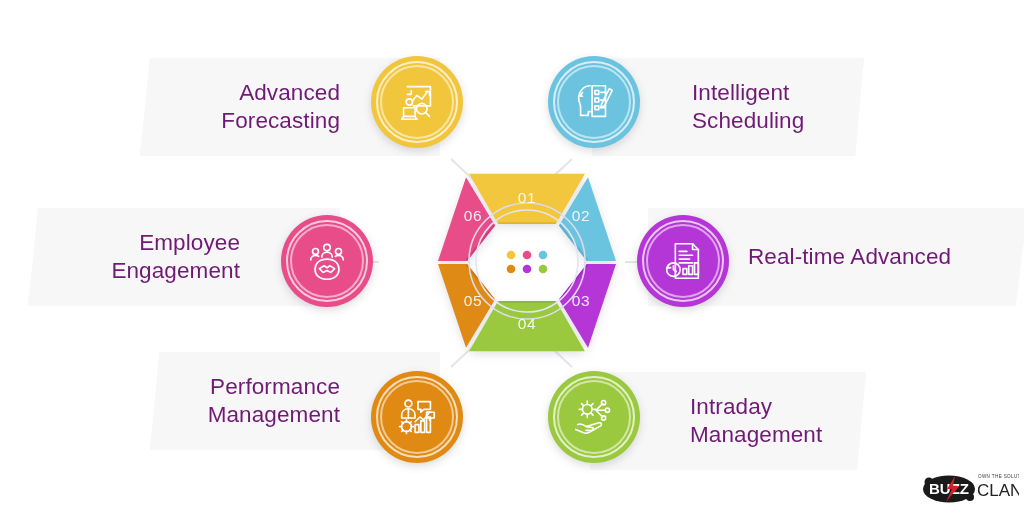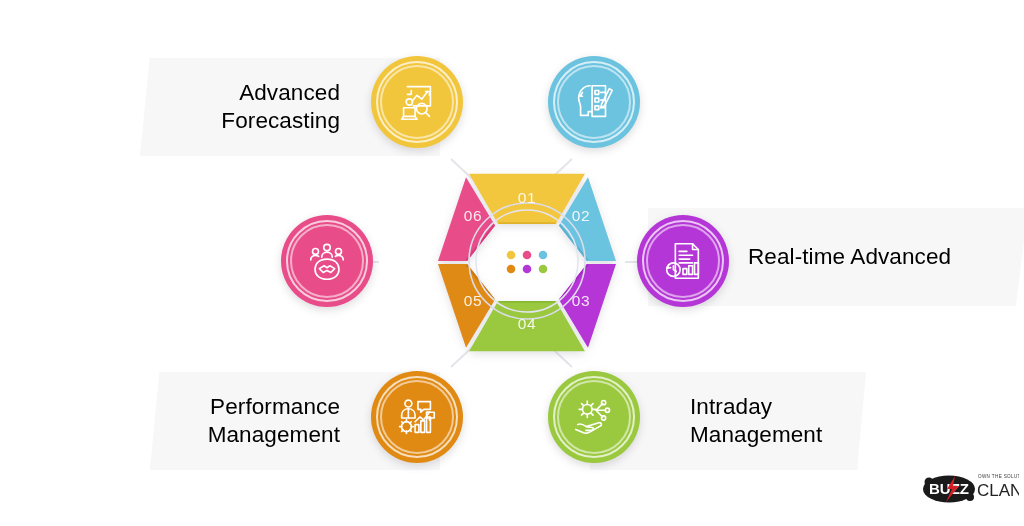--- a/index.html
+++ b/index.html
@@ -20,33 +20,33 @@
     align-items: center;
     padding: 0 26px;
   }
   .card.left  { justify-content: flex-end; text-align: right;
                 clip-path: polygon(3.2% 0, 100% 0, 100% 100%, 0 100%); }
   .card.right { justify-content: flex-start; text-align: left;
                 clip-path: polygon(0 0, 100% 0, 96.8% 100%, 0 100%); }
   .card .label {
     font-size: 22.5px;
     line-height: 28px;
-    color: #000000;
+    color: #701a75;
     letter-spacing: .1px;
     font-weight: 400;
     white-space: pre-line;
   }
   .card.left .label  { padding-right: 74px; }
   .card.right .label { padding-left: 74px; }
 
   #card-0 { left: 140px;  top: 58px;  width: 300px; height: 98px; }
   #card-1 { left: 592px;  top: 58px;  width: 272px; height: 98px; }
   #card-2 { left: 28px;   top: 208px; width: 312px; height: 98px; }
   #card-3 { left: 648px;  top: 208px; width: 380px; height: 98px; }
-  #card-4 { left: 150px;  top: 372px; width: 290px; height: 98px; }
+  #card-4 { left: 150px;  top: 352px; width: 290px; height: 98px; }
   #card-5 { left: 590px;  top: 372px; width: 276px; height: 98px; align-items: center; }
 
   
   .connector { position: absolute; background: #e4e4ea; transform-origin: 0 50%; height: 2px; z-index: 1; }
 
   
   .badge {
     position: absolute;
     width: 92px; height: 92px;
     border-radius: 50%;
@@ -92,20 +92,28 @@
   <div class="connector" style="left:451px; top:158px; width:40px; transform:rotate(43deg);"></div>
   <div class="connector" style="left:572px; top:158px; width:40px; transform:rotate(137deg);"></div>
   <div class="connector" style="left:625px; top:261px; width:18px; transform:rotate(0deg);"></div>
   <div class="connector" style="left:572px; top:366px; width:40px; transform:rotate(-137deg);"></div>
   <div class="connector" style="left:451px; top:366px; width:40px; transform:rotate(-43deg);"></div>
   <div class="connector" style="left:379px; top:261px; width:18px; transform:rotate(180deg);"></div>
 
   <div class="card left" id="card-0">
     <span class="label">Advanced
 Forecasting</span>
+  </div>
+  <div class="card right" id="card-1">
+    <span class="label">Intelligent
+Scheduling</span>
+  </div>
+  <div class="card left" id="card-2">
+    <span class="label">Employee
+Engagement</span>
   </div>
   <div class="card right" id="card-3">
     <span class="label">Real-time Advanced</span>
   </div>
   <div class="card left" id="card-4">
     <span class="label">Performance
 Management</span>
   </div>
   <div class="card right" id="card-5">
     <span class="label">Intraday

